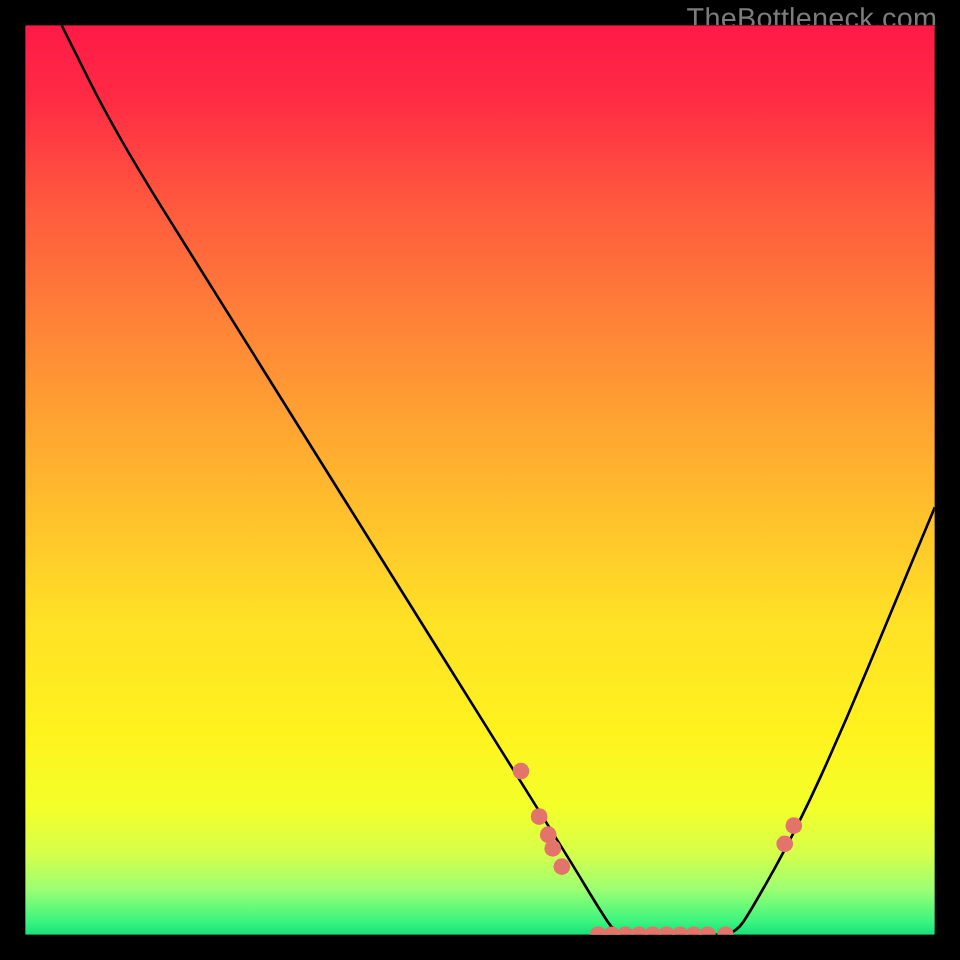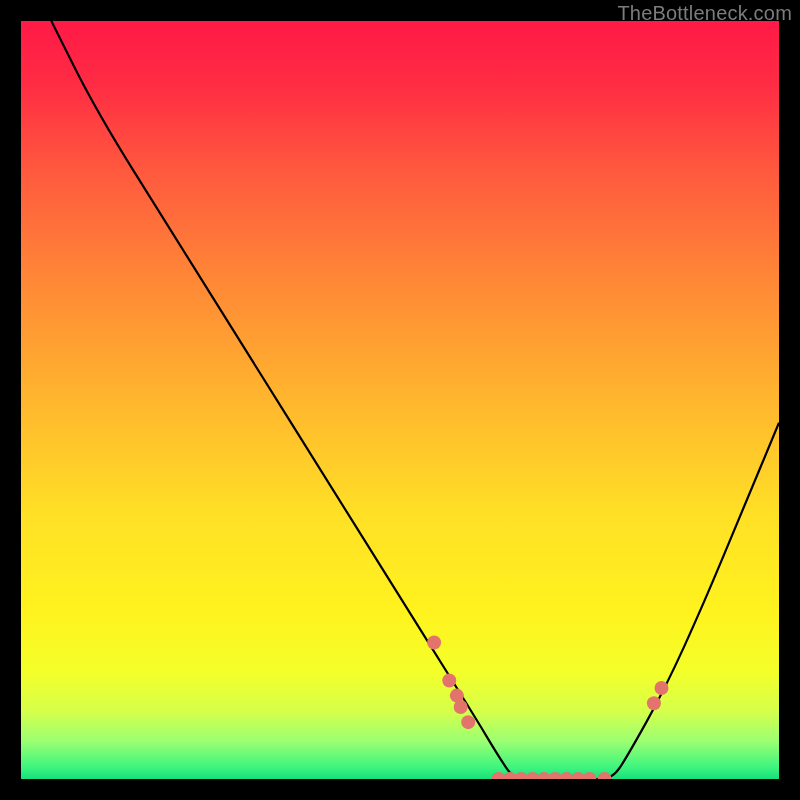--- a/index.html
+++ b/index.html
@@ -29,23 +29,23 @@
   .curve-svg {
     position: absolute;
     left: 0;
     top: 0;
     width: 758px;
     height: 758px;
   }
   .watermark {
     position: absolute;
     top: 2px;
-    right: 8px;
+    right: 19px;
     color: #7c7c7c;
-    font-size: 20px;
+    font-size: 24px;
     font-weight: 500;
     letter-spacing: 0.2px;
   }
 </style>
 </head>
 <body>
 
 <div class="watermark">TheBottleneck.com</div>
 
 <div class="frame">

